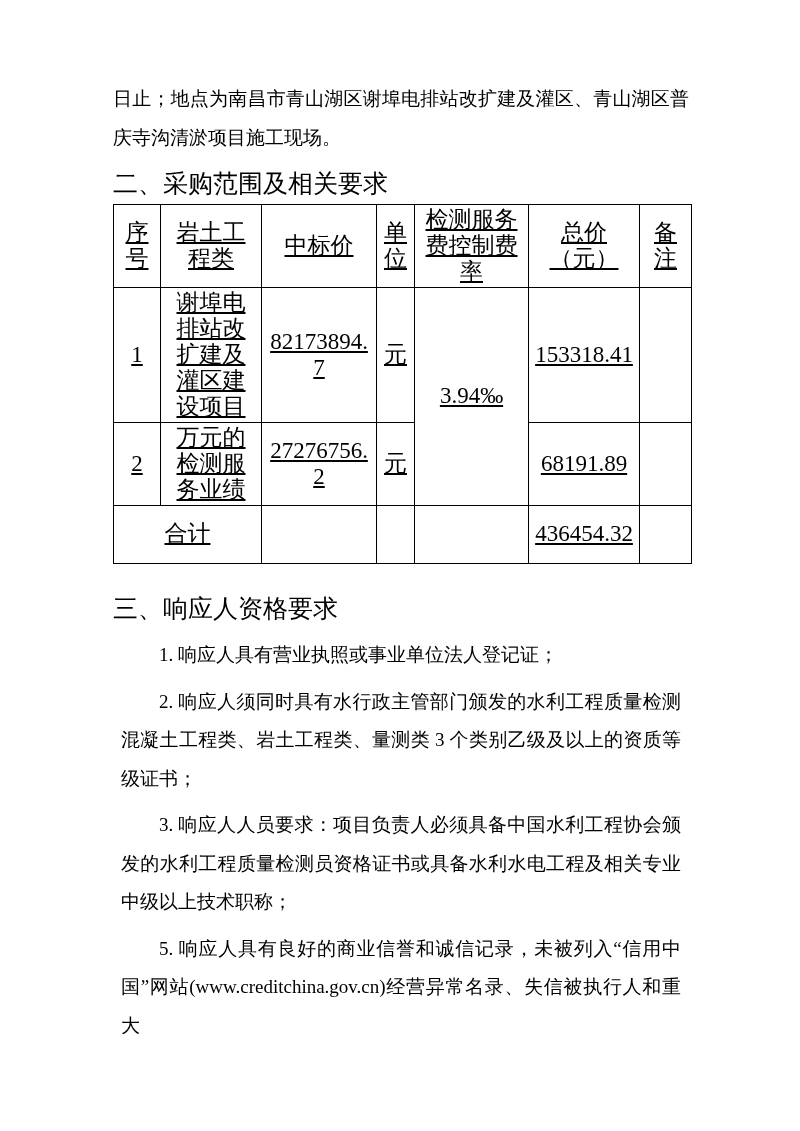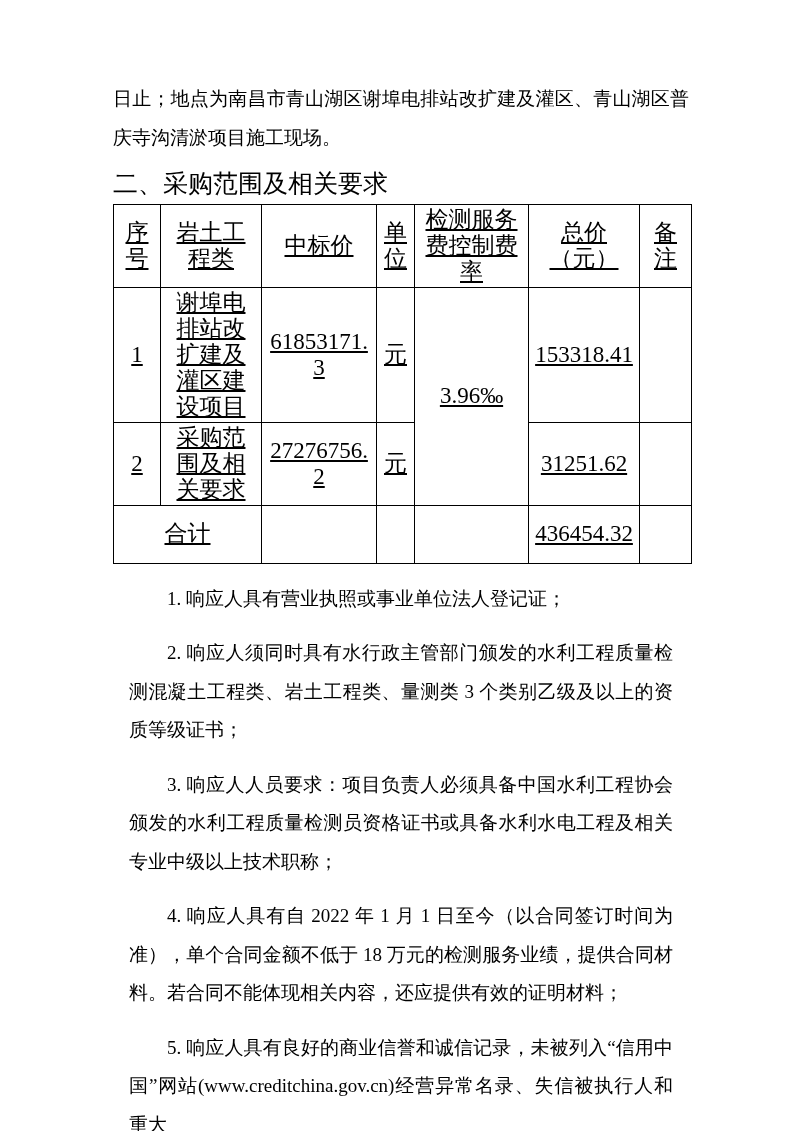--- a/index.html
+++ b/index.html
@@ -52,21 +52,21 @@
   tr.data-row-1    { height: 100px; }
   tr.data-row-2    { height: 76px; }
   tr.total-row     { height: 58px; }
   .col-no    { width: 47px;  }
   .col-name  { width: 101px; }
   .col-bid   { width: 115px; }
   .col-unit  { width: 38px;  }
   .col-rate  { width: 114px; }
   .col-total { width: 111px; }
   .col-rem   { width: 52px;  }
-  .items p { margin: 16px; }
+  .items p { margin: 8px; }
 </style>
 </head>
 <body>
 
 <div class="page">
 
   <p class="body-text">日止；地点为南昌市青山湖区谢埠电排站改扩建及灌区、青山湖区普庆寺沟清淤项目施工现场。</p>
 
   <div class="doc-heading h2-heading">二、采购范围及相关要求</div>
 
@@ -88,47 +88,47 @@
         <th>单位</th>
         <th>检测服务费控制费率</th>
         <th>总价（元）</th>
         <th>备注</th>
       </tr>
     </thead>
     <tbody>
       <tr class="data-row-1">
         <td>1</td>
         <td>谢埠电排站改扩建及灌区建设项目</td>
-        <td>61853171.3</td>
+        <td>82173894.7</td>
         <td>元</td>
-        <td rowspan="2">3.96‰</td>
+        <td rowspan="2">3.94‰</td>
         <td>153318.41</td>
         <td></td>
       </tr>
       <tr class="data-row-2">
         <td>2</td>
-        <td>采购范围及相关要求</td>
+        <td>万元的检测服务业绩</td>
         <td>27276756.2</td>
         <td>元</td>
-        <td>31251.62</td>
+        <td>68191.89</td>
         <td></td>
       </tr>
       <tr class="total-row">
         <td colspan="2">合计</td>
         <td></td>
         <td></td>
         <td></td>
         <td>436454.32</td>
         <td></td>
       </tr>
     </tbody>
   </table>
 
+  <div class="doc-heading h3-heading">三、响应人资格要求</div>
 
   <div class="items">
     <p class="body-text indent">1. 响应人具有营业执照或事业单位法人登记证；</p>
     <p class="body-text indent">2. 响应人须同时具有水行政主管部门颁发的水利工程质量检测混凝土工程类、岩土工程类、量测类 3 个类别乙级及以上的资质等级证书；</p>
     <p class="body-text indent">3. 响应人人员要求：项目负责人必须具备中国水利工程协会颁发的水利工程质量检测员资格证书或具备水利水电工程及相关专业中级以上技术职称；</p>
-    <p class="body-text indent">4. 响应人具有自 2022 年 1 月 1 日至今（以合同签订时间为准），单个合同金额不低于 18 万元的检测服务业绩，提供合同材料。若合同不能体现相关内容，还应提供有效的证明材料；</p>
     <p class="body-text indent">5. 响应人具有良好的商业信誉和诚信记录，未被列入“信用中国”网站(www.creditchina.gov.cn)经营异常名录、失信被执行人和重大</p>
   </div>
 
 </div>
 
 </body></html>

